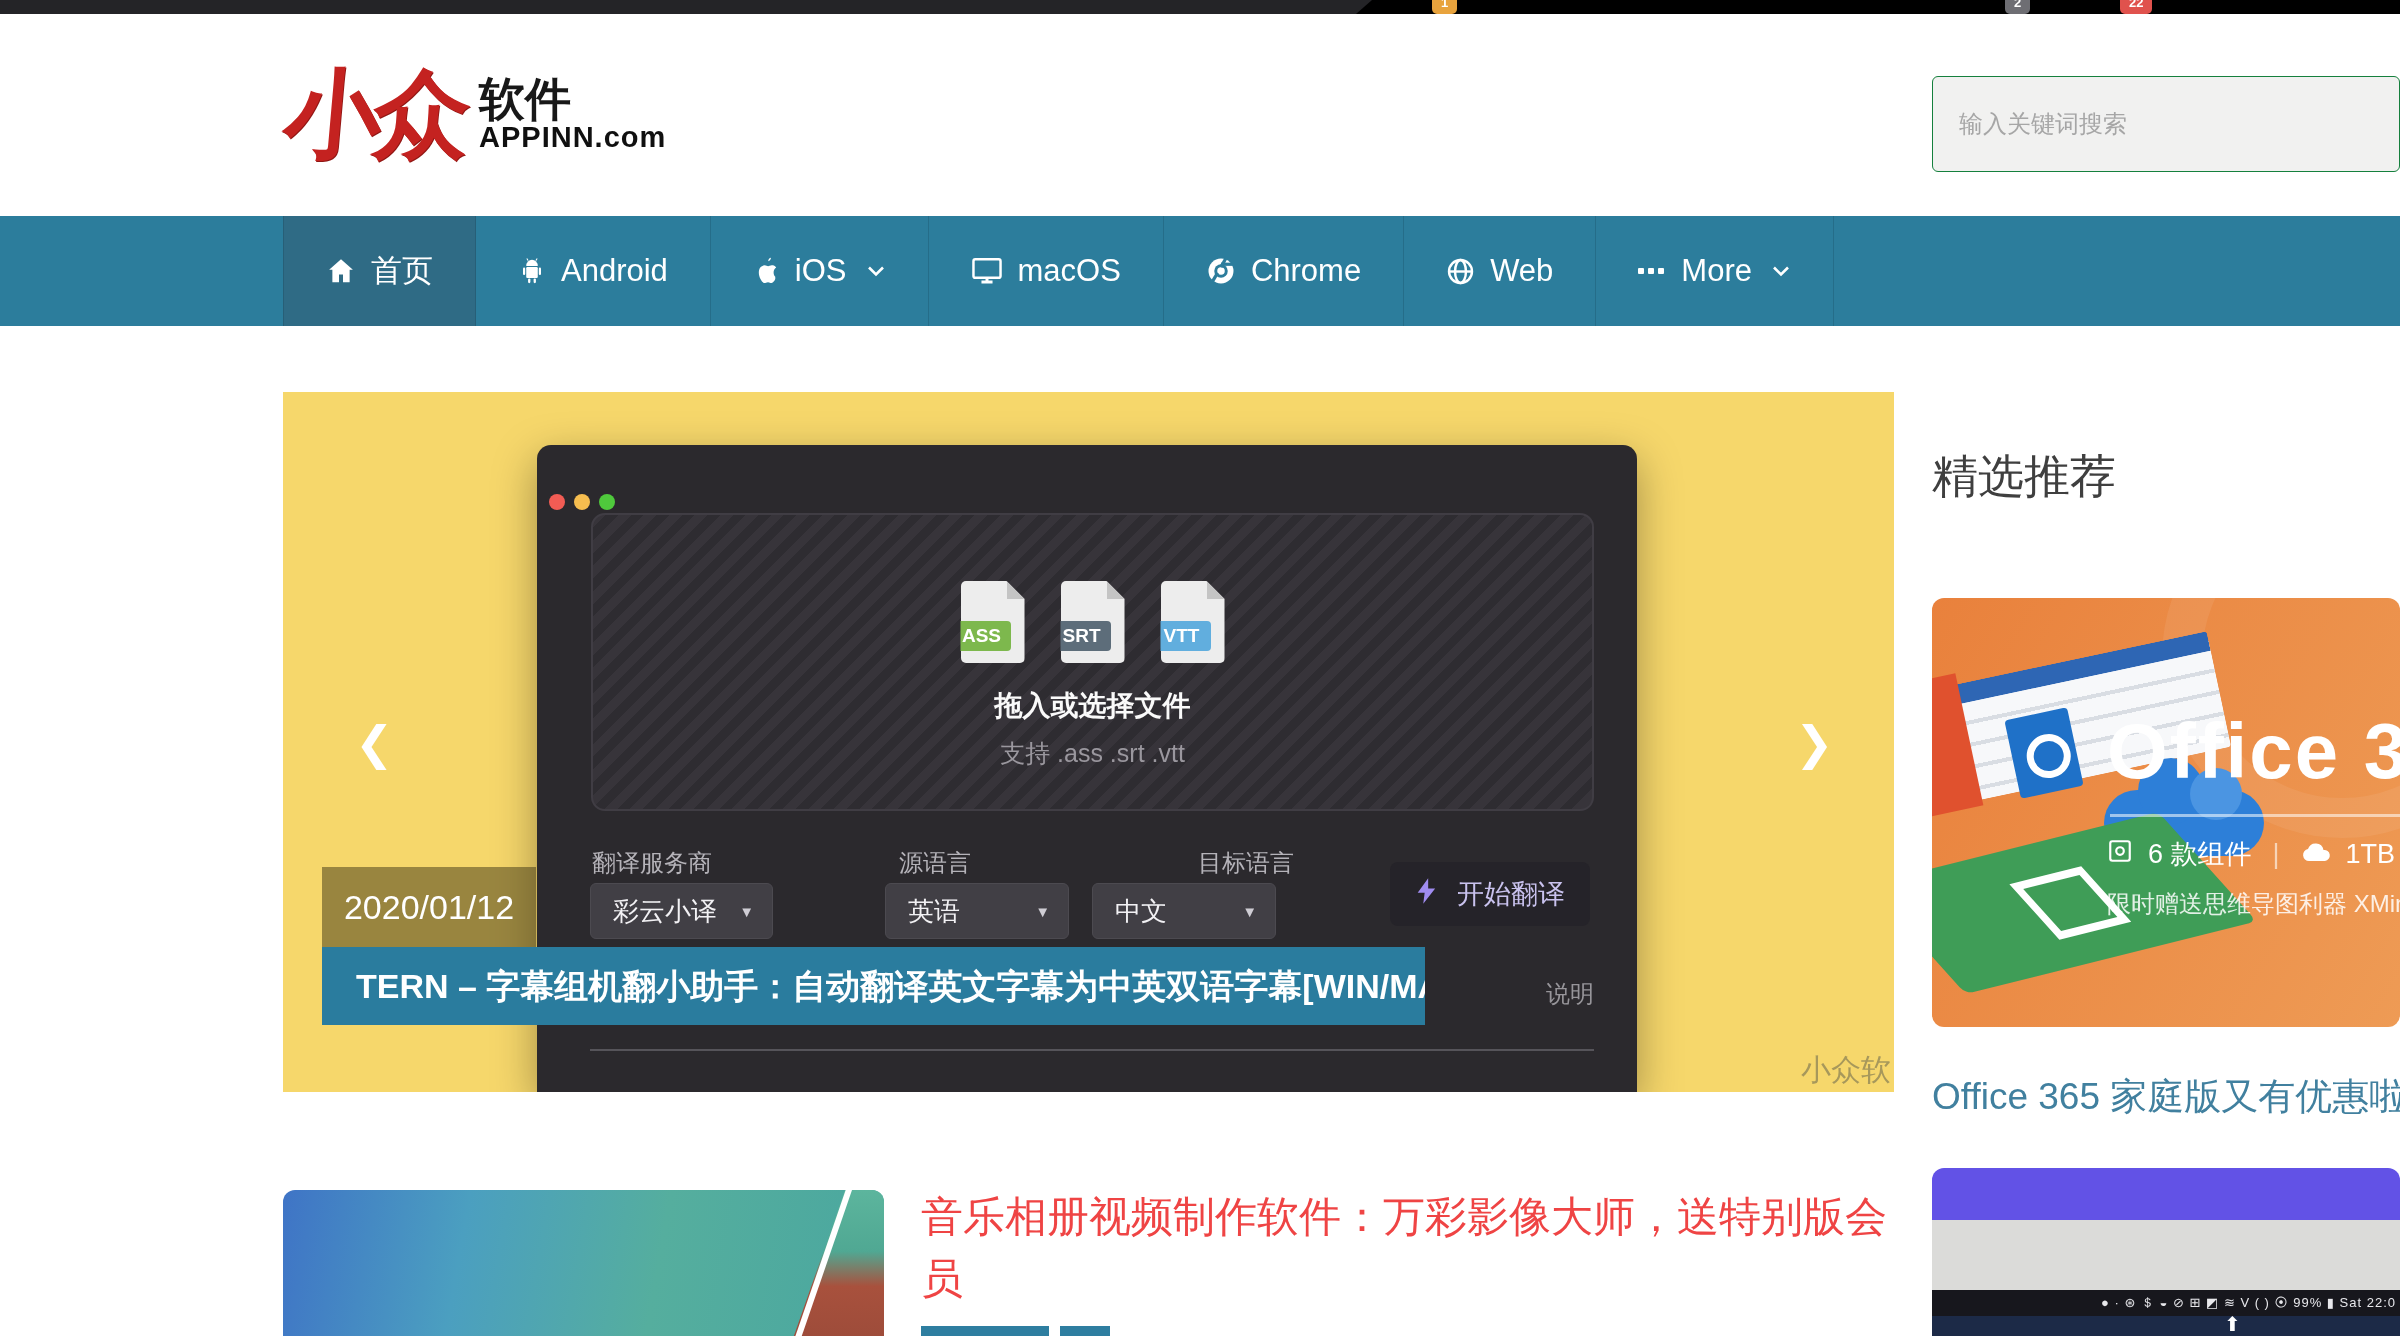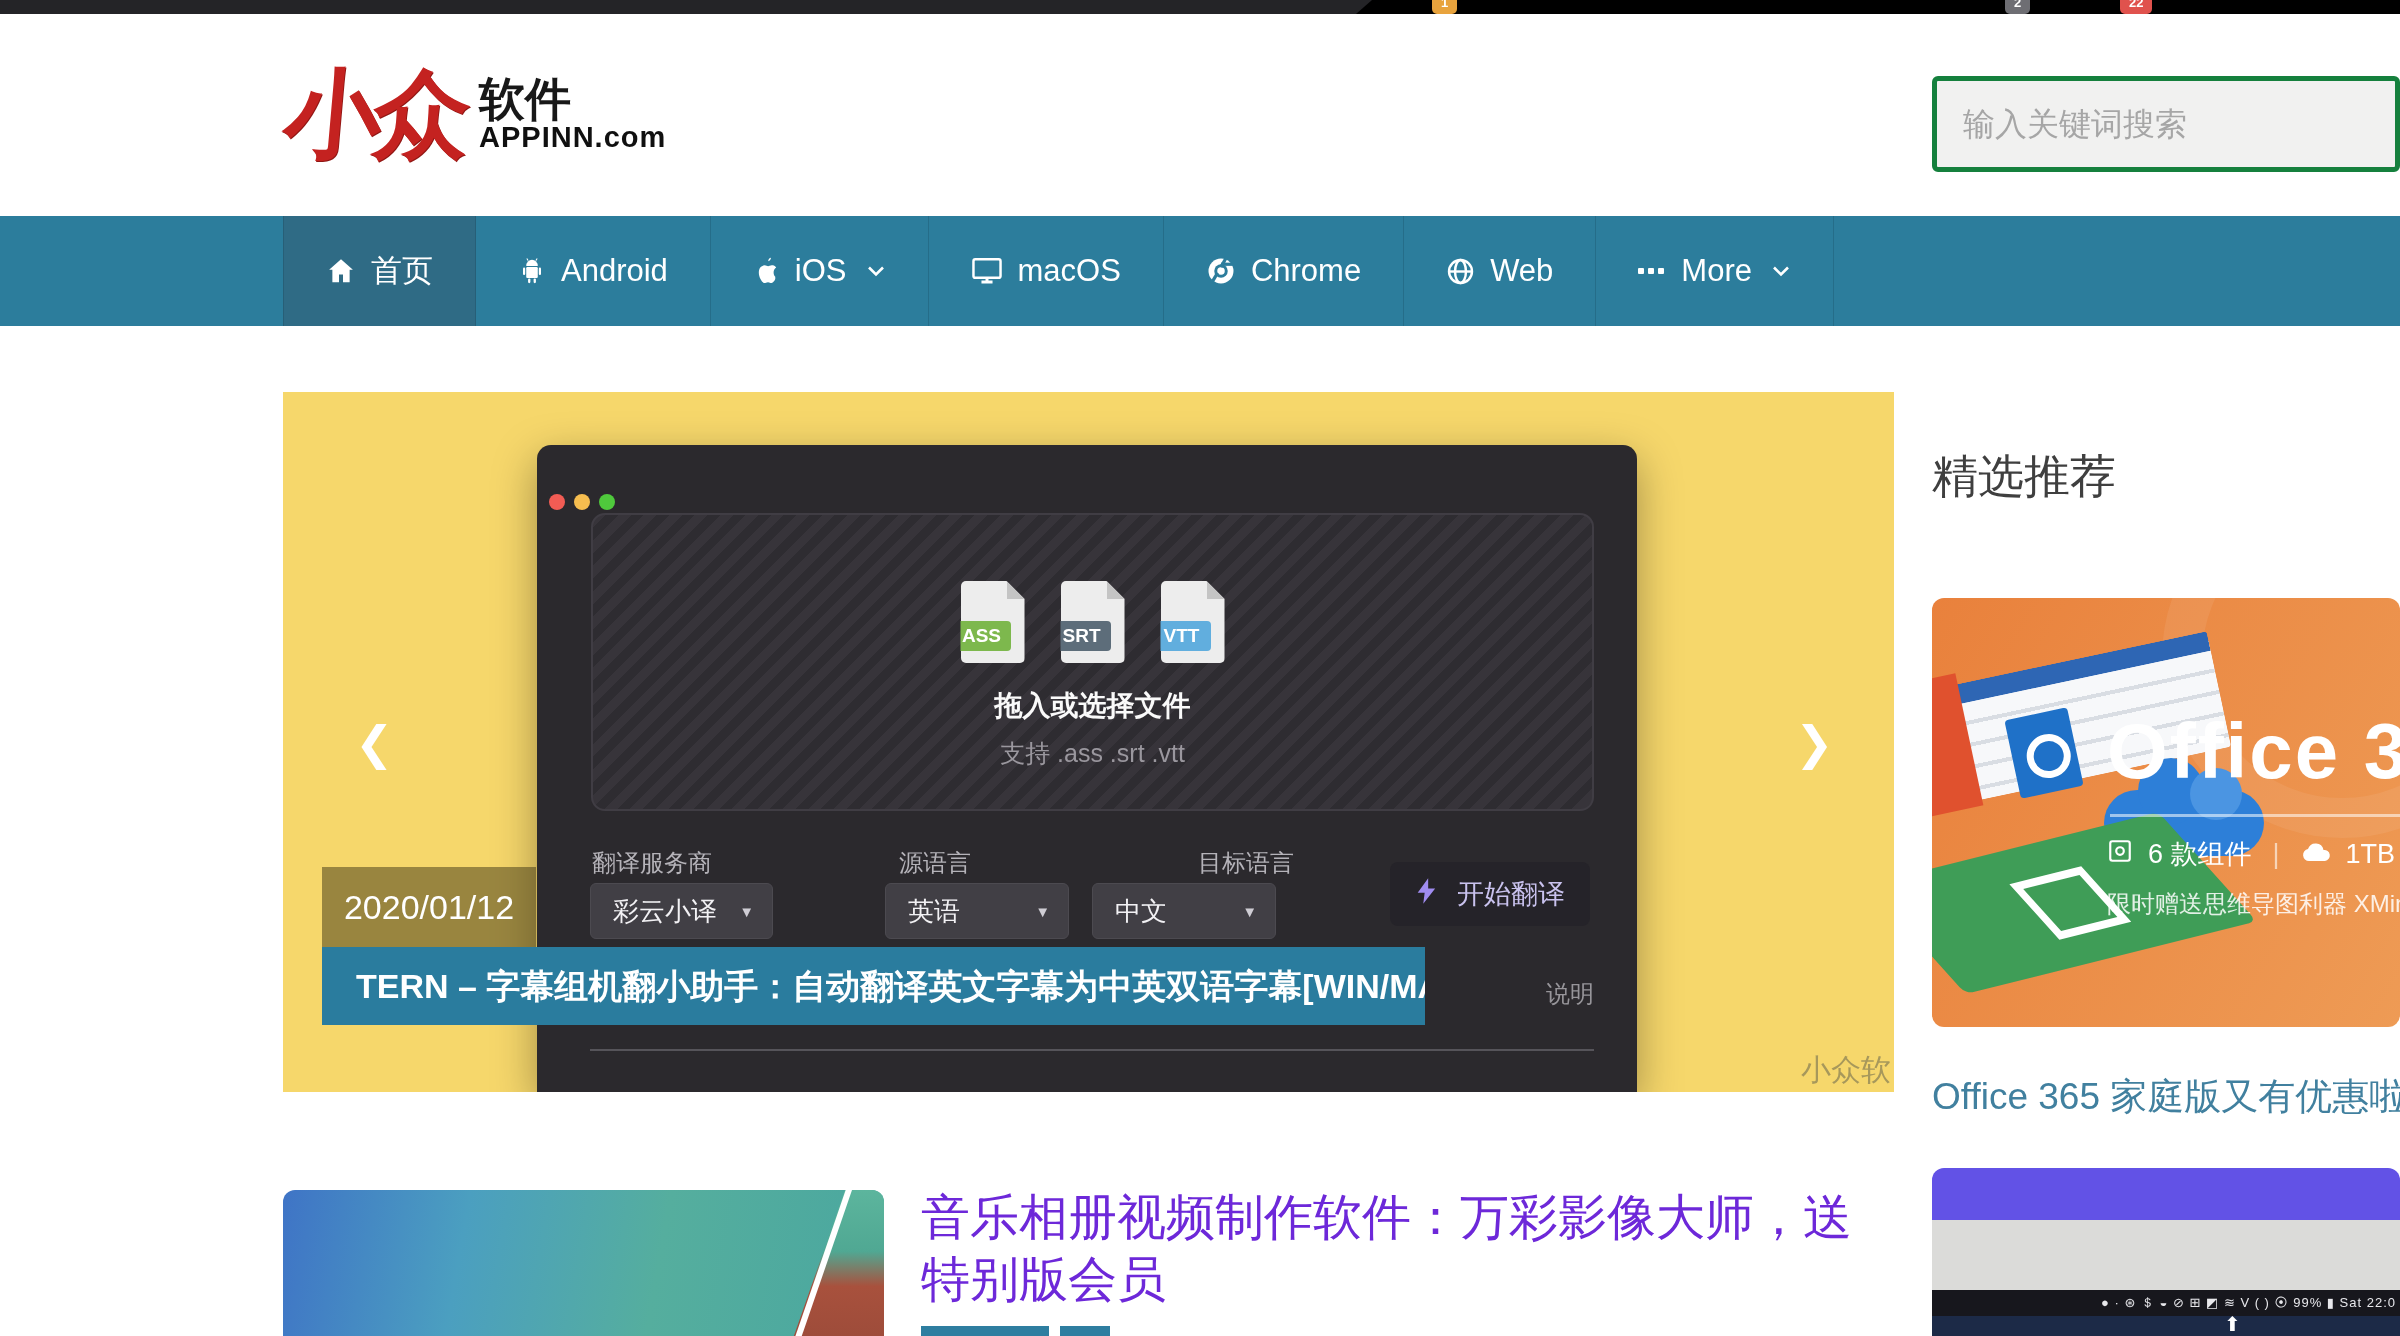--- a/index.html
+++ b/index.html
@@ -16,22 +16,22 @@
 
   
   #header { position:absolute; left:0; top:14px; width:2400px; height:202px; background:#fff; }
   #logo { position:absolute; left:285px; top:56px; display:flex; align-items:flex-end; gap:16px; cursor:pointer; }
   .logo-zh { font-size:96px; font-weight:900; color:#c42220; line-height:0.92; letter-spacing:-7px;
     transform:skewX(-5deg); text-shadow:1px 1px 0 #8f1613; }
   .logo-col { display:flex; flex-direction:column; padding-bottom:4px; }
   .logo-sub { font-size:46px; font-weight:900; color:#181818; line-height:1.0; }
   .logo-domain { font-size:29px; font-weight:800; color:#101010; letter-spacing:1px; line-height:1.1; }
   #searchbox { position:absolute; left:1932px; top:62px; width:468px; height:96px; }
-  #searchbox input { width:100%; height:100%; background:#f1f1f0; border:5px solid #15803d; border-radius:6px;
-    font-size:32px; padding:8px 26px; color:#444; outline:none; font-family:inherit; }
+  #searchbox input { width:100%; height:100%; background:#f1f1f0; border:1px solid #15803d; border-radius:6px;
+    font-size:24px; padding:8px 26px; color:#444; outline:none; font-family:inherit; }
   #searchbox input::placeholder { color:#a6a6a6; }
 
   
   #nav { position:absolute; left:0; top:216px; width:2400px; height:110px; background:#2c7d9c; }
   #nav .inner { position:absolute; left:283px; top:0; height:110px; display:flex; }
   .nav-item { display:flex; align-items:center; gap:15px; padding:0 42px; color:#fff; font-size:31px;
     border-right:1px solid rgba(15,55,75,0.22); cursor:pointer; white-space:nowrap; }
   .nav-item:first-child { border-left:1px solid rgba(15,55,75,0.22); }
   .nav-item.active { background:#2f6b85; }
   .nav-item svg { display:block; }
@@ -112,22 +112,22 @@
   
   #post-thumb { position:absolute; left:283px; top:1190px; width:601px; height:146px; border-radius:12px 12px 0 0;
     overflow:hidden; cursor:pointer; }
   #post-thumb .base { position:absolute; inset:0;
     background:linear-gradient(100deg,#3f74c6 0%,#4b9fc0 30%,#55ae9e 62%,#4aa79f 100%); }
   #post-thumb .rightpanel { position:absolute; inset:0;
     clip-path:polygon(93.5% 0,100% 0,100% 100%,85% 100%);
     background:linear-gradient(180deg,#5cb59d 0%,#50a893 42%,#a8513d 66%,#9e4c3a 100%); }
   #post-thumb .whiteline { position:absolute; left:536px; top:-22px; width:6px; height:200px; background:#fff;
     transform:rotate(19deg); }
-  #post-title { position:absolute; left:921px; top:1186px; width:975px; font-size:49px; line-height:62px;
-    font-weight:500; color:#6d28d9; cursor:pointer; }
+  #post-title { position:absolute; left:921px; top:1186px; width:975px; font-size:42px; line-height:62px;
+    font-weight:500; color:#ef4444; cursor:pointer; }
   .meta-bar { position:absolute; top:1326px; height:12px; background:#2e7ea0; }
   #meta-bar-1 { left:921px; width:128px; } #meta-bar-2 { left:1060px; width:50px; }
 </style>
 </head>
 <body>
 
 <div id="topstrip">
   <div class="tab"></div>
   <div class="ext-badge" style="left:1432px; background:#e8a33d;">1</div>
   <div class="ext-badge" style="left:2005px; background:#6e6e73;">2</div>

